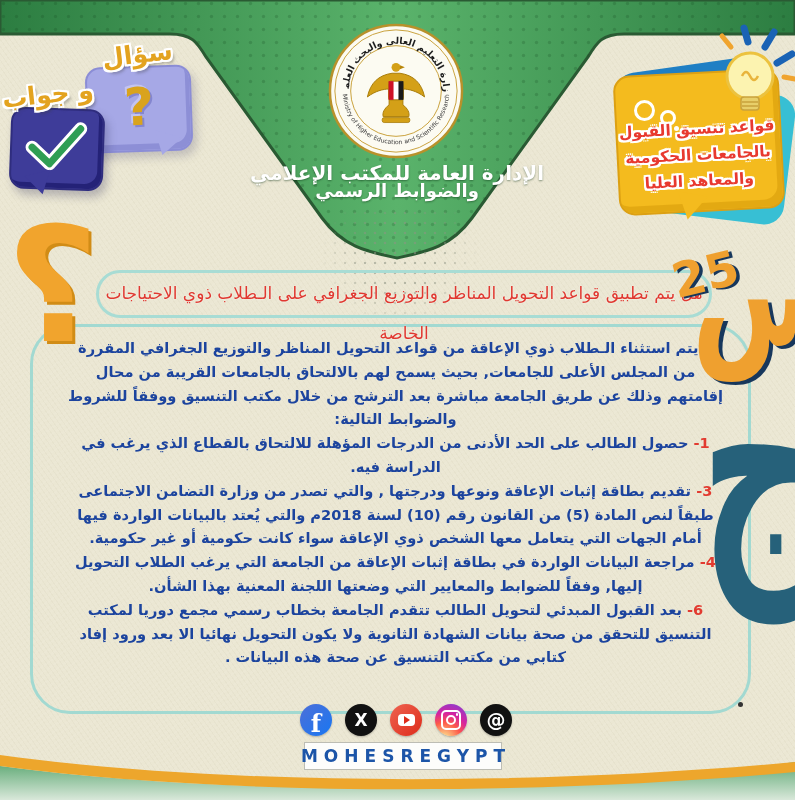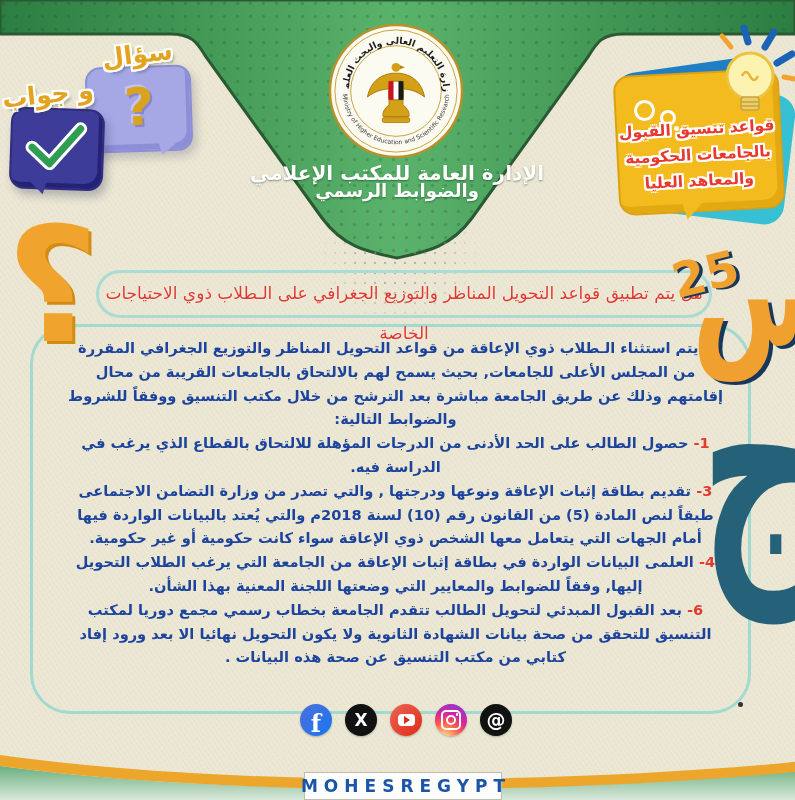--- a/index.html
+++ b/index.html
@@ -73,21 +73,21 @@
   .icn-x span{color:#fff;font-weight:900;font-size:17px;}
   .icn-yt{background:linear-gradient(135deg,#ef6351,#dd2c1a);}
   .yt-body{width:17px;height:12px;background:#fff;border-radius:4px;display:flex;align-items:center;justify-content:center;}
   .yt-play{width:0;height:0;border-left:6px solid #dd2c1a;border-top:4px solid transparent;border-bottom:4px solid transparent;margin-left:1px;}
   .icn-ig{background:radial-gradient(circle at 28% 110%,#fdf497 0%,#fd5949 40%,#d6249f 62%,#9b36c5 85%);}
   .ig-frame{width:16px;height:16px;border:2px solid #fff;border-radius:5px;position:relative;}
   .ig-lens{position:absolute;left:3px;top:3px;width:6px;height:6px;border:2px solid #fff;border-radius:50%;}
   .ig-dot{position:absolute;right:1px;top:1px;width:2.5px;height:2.5px;background:#fff;border-radius:50%;}
   .icn-th{background:#111;}
   .icn-th span{color:#fff;font-weight:bold;font-size:19px;}
-  .handle-box{position:absolute;left:304px;top:772px;width:196px;height:26px;background:#fdfdfb;border:1px solid #bdbdb4;z-index:6;
+  .handle-box{position:absolute;left:304px;top:742px;width:196px;height:26px;background:#fdfdfb;border:1px solid #bdbdb4;z-index:6;
     display:flex;align-items:center;justify-content:center;}
   .handle-box span{color:#1c55a8;font-weight:bold;font-size:17px;letter-spacing:6px;padding-left:6px;}
   #bottomBand{position:absolute;left:0;top:742px;z-index:4;}
 </style>
 </head>
 <body>
 
 <div class="canvas">
 
   <svg id="headerShape" width="795" height="340" viewBox="0 0 795 340">
@@ -182,21 +182,21 @@
 
   <div class="big-qmark">؟</div>
   <div class="q-num">25</div>
   <div class="q-seen">س</div>
   <div class="q-pill">هل يتم تطبيق قواعد التحويل المناظر والتوزيع الجغرافي على الـطلاب ذوي الاحتياجات الخاصة</div>
 
   <div class="a-box">
     <p><span class="a-bullet">•</span> <span>يتم استثناء الـطلاب ذوي الإعاقة من قواعد التحويل المناظر والتوزيع الجغرافي المقررة من المجلس الأعلى للجامعات, بحيث يسمح لهم بالالتحاق بالجامعات القريبة من محال إقامتهم وذلك عن طريق الجامعة مباشرة بعد الترشح من خلال مكتب التنسيق ووفقاً للشروط والضوابط التالية:</span></p>
     <p><span class="a-num">1-</span> <span>حصول الطالب على الحد الأدنى من الدرجات المؤهلة للالتحاق بالقطاع الذي يرغب في الدراسة فيه.</span></p>
     <p><span class="a-num">3-</span> <span>تقديم بطاقة إثبات الإعاقة ونوعها ودرجتها , والتي تصدر من وزارة التضامن الاجتماعى طبقاً لنص المادة (5) من القانون رقم (10) لسنة 2018م والتي يُعتد بالبيانات الواردة فيها أمام الجهات التي يتعامل معها الشخص ذوي الإعاقة سواء كانت حكومية أو غير حكومية.</span></p>
-    <p><span class="a-num">4-</span> <span>العلمى البيانات الواردة في بطاقة إثبات الإعاقة من الجامعة التي يرغب الطلاب التحويل إليها, وفقاً للضوابط والمعايير التي وضعتها اللجنة المعنية بهذا الشأن.</span></p>
+    <p><span class="a-num">4-</span> <span>مراجعة البيانات الواردة في بطاقة إثبات الإعاقة من الجامعة التي يرغب الطلاب التحويل إليها, وفقاً للضوابط والمعايير التي وضعتها اللجنة المعنية بهذا الشأن.</span></p>
     <p><span class="a-num">6-</span> <span>بعد القبول المبدئي لتحويل الطالب تتقدم الجامعة بخطاب رسمي مجمع دوريا لمكتب التنسيق للتحقق من صحة بيانات الشهادة الثانوية ولا يكون التحويل نهائيا الا بعد ورود إفاد كتابي من مكتب التنسيق عن صحة هذه البيانات .</span></p>
   </div>
   <div class="j-letter">ج</div>
   <div class="period-dot"></div>
 
   <div class="social-row">
     <div class="icn icn-fb">
         <span>f</span>
       </div>
     <div class="icn icn-x">

